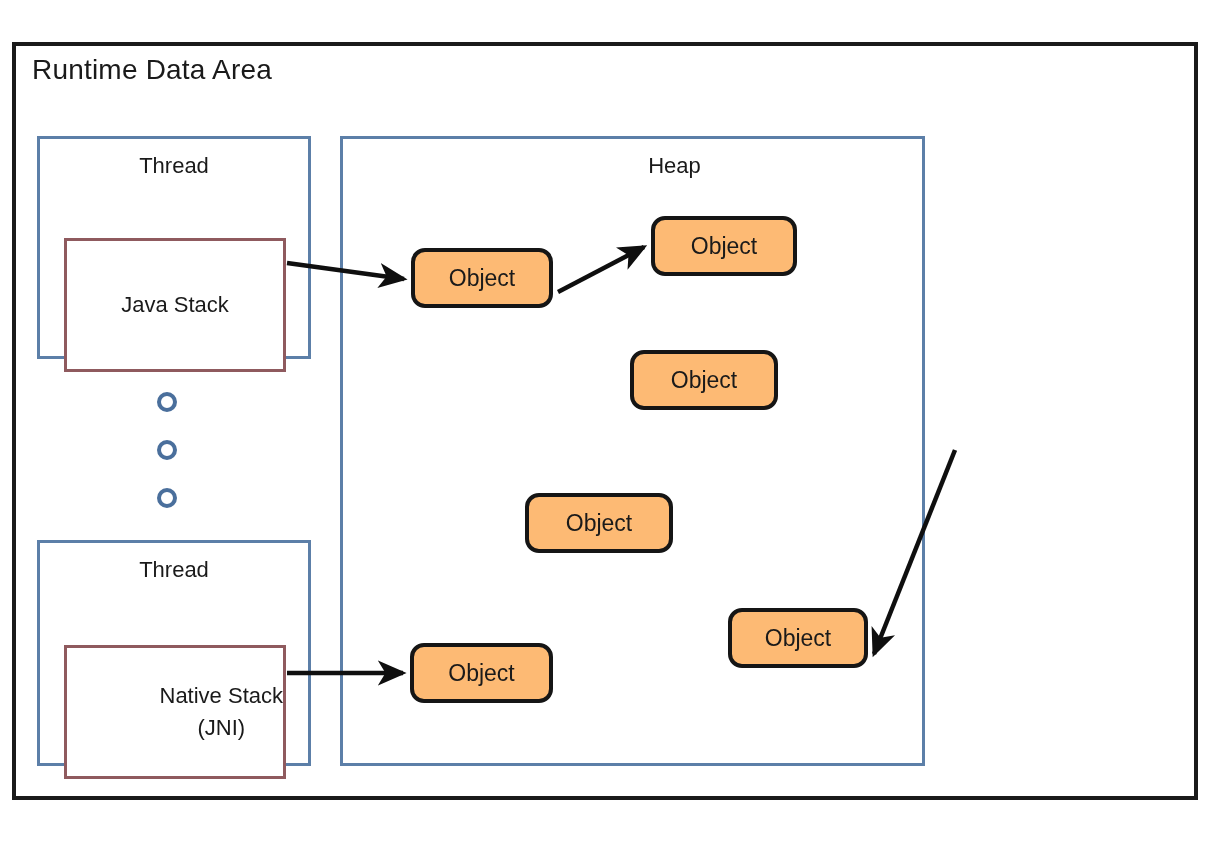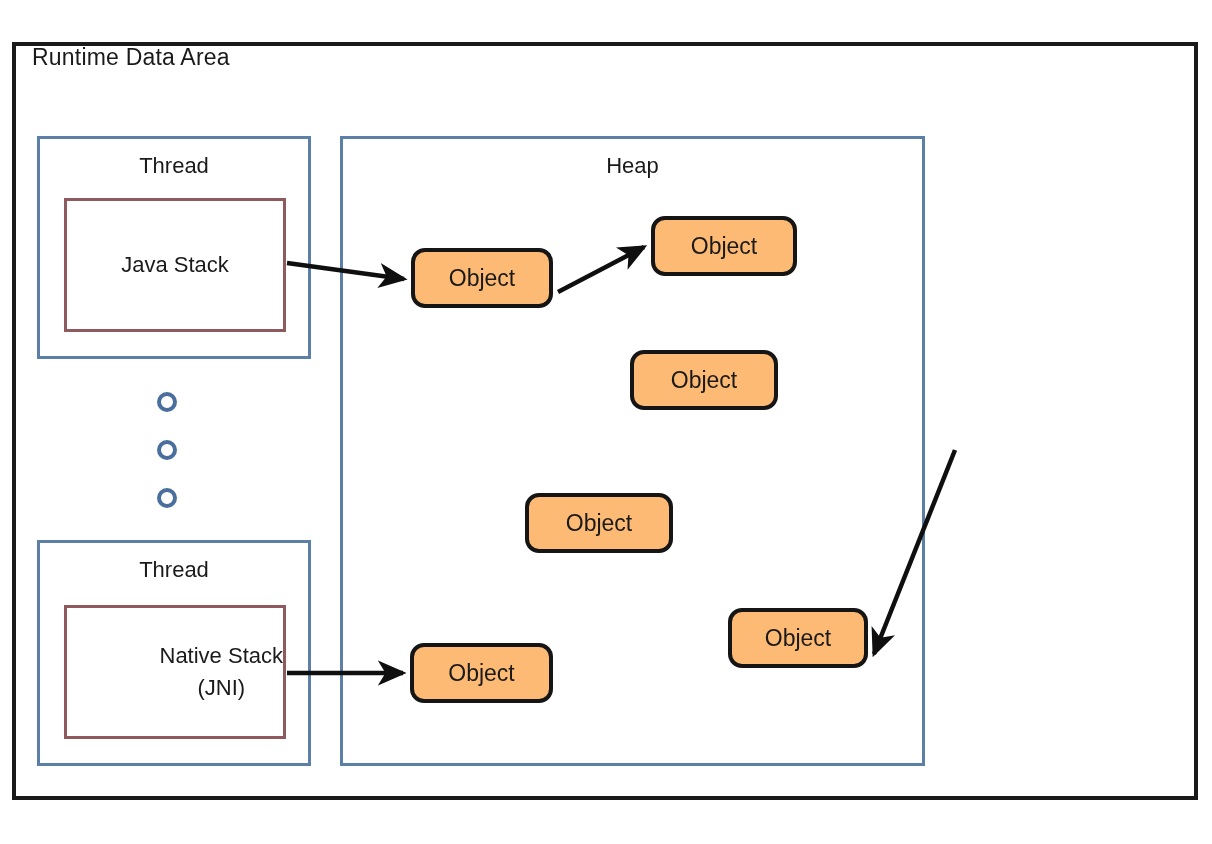--- a/index.html
+++ b/index.html
@@ -26,22 +26,22 @@
     top: 42px;
     width: 1186px;
     height: 758px;
     border: 4px solid #1a1a1a;
     box-sizing: border-box;
     background: #ffffff;
   }
   .outer-title {
     position: absolute;
     left: 32px;
-    top: 44px;
-    font-size: 23px;
+    top: 54px;
+    font-size: 28px;
     color: #1a1a1a;
     letter-spacing: 0.2px;
     white-space: nowrap;
   }
 
   
   .blue-box {
     position: absolute;
     box-sizing: border-box;
     border: 3px solid #5c7fa8;
@@ -51,21 +51,21 @@
     position: absolute;
     width: 100%;
     text-align: center;
     font-size: 22px;
     color: #1a1a1a;
     white-space: nowrap;
   }
 
   #thread-top  { left: 37px;  top: 136px; width: 274px; height: 223px; }
   #thread-bottom { left: 37px; top: 540px; width: 274px; height: 226px; }
-  #heap-region { left: 340px; top: 136px; width: 585px; height: 630px; }
+  #heap-region { left: 340px; top: 136px; width: 585px; height: 630px; padding-left: 42px; }
   #method-area-region { left: 952px; top: 136px; width: 233px; height: 630px; }
 
   .thread-label { top: 14px; }
   .heap-label  { top: 14px; }
 
   
   .method-area-label {
     position: absolute;
     left: 0;
     right: 0;
@@ -79,20 +79,21 @@
   
   .stack-box {
     position: absolute;
     box-sizing: border-box;
     border: 3px solid #8f5a5e;
     background: #ffffff;
     display: flex;
     align-items: center;
     justify-content: center;
     text-align: center;
+    margin-top: 40px;
   }
   .stack-text {
     font-size: 22px;
     line-height: 32px;
     color: #1a1a1a;
   }
   #java-stack-box   { left: 64px; top: 198px; width: 222px; height: 134px; }
   #native-stack-box { left: 64px; top: 605px; width: 222px; height: 134px; justify-content: flex-end; }
 
   

